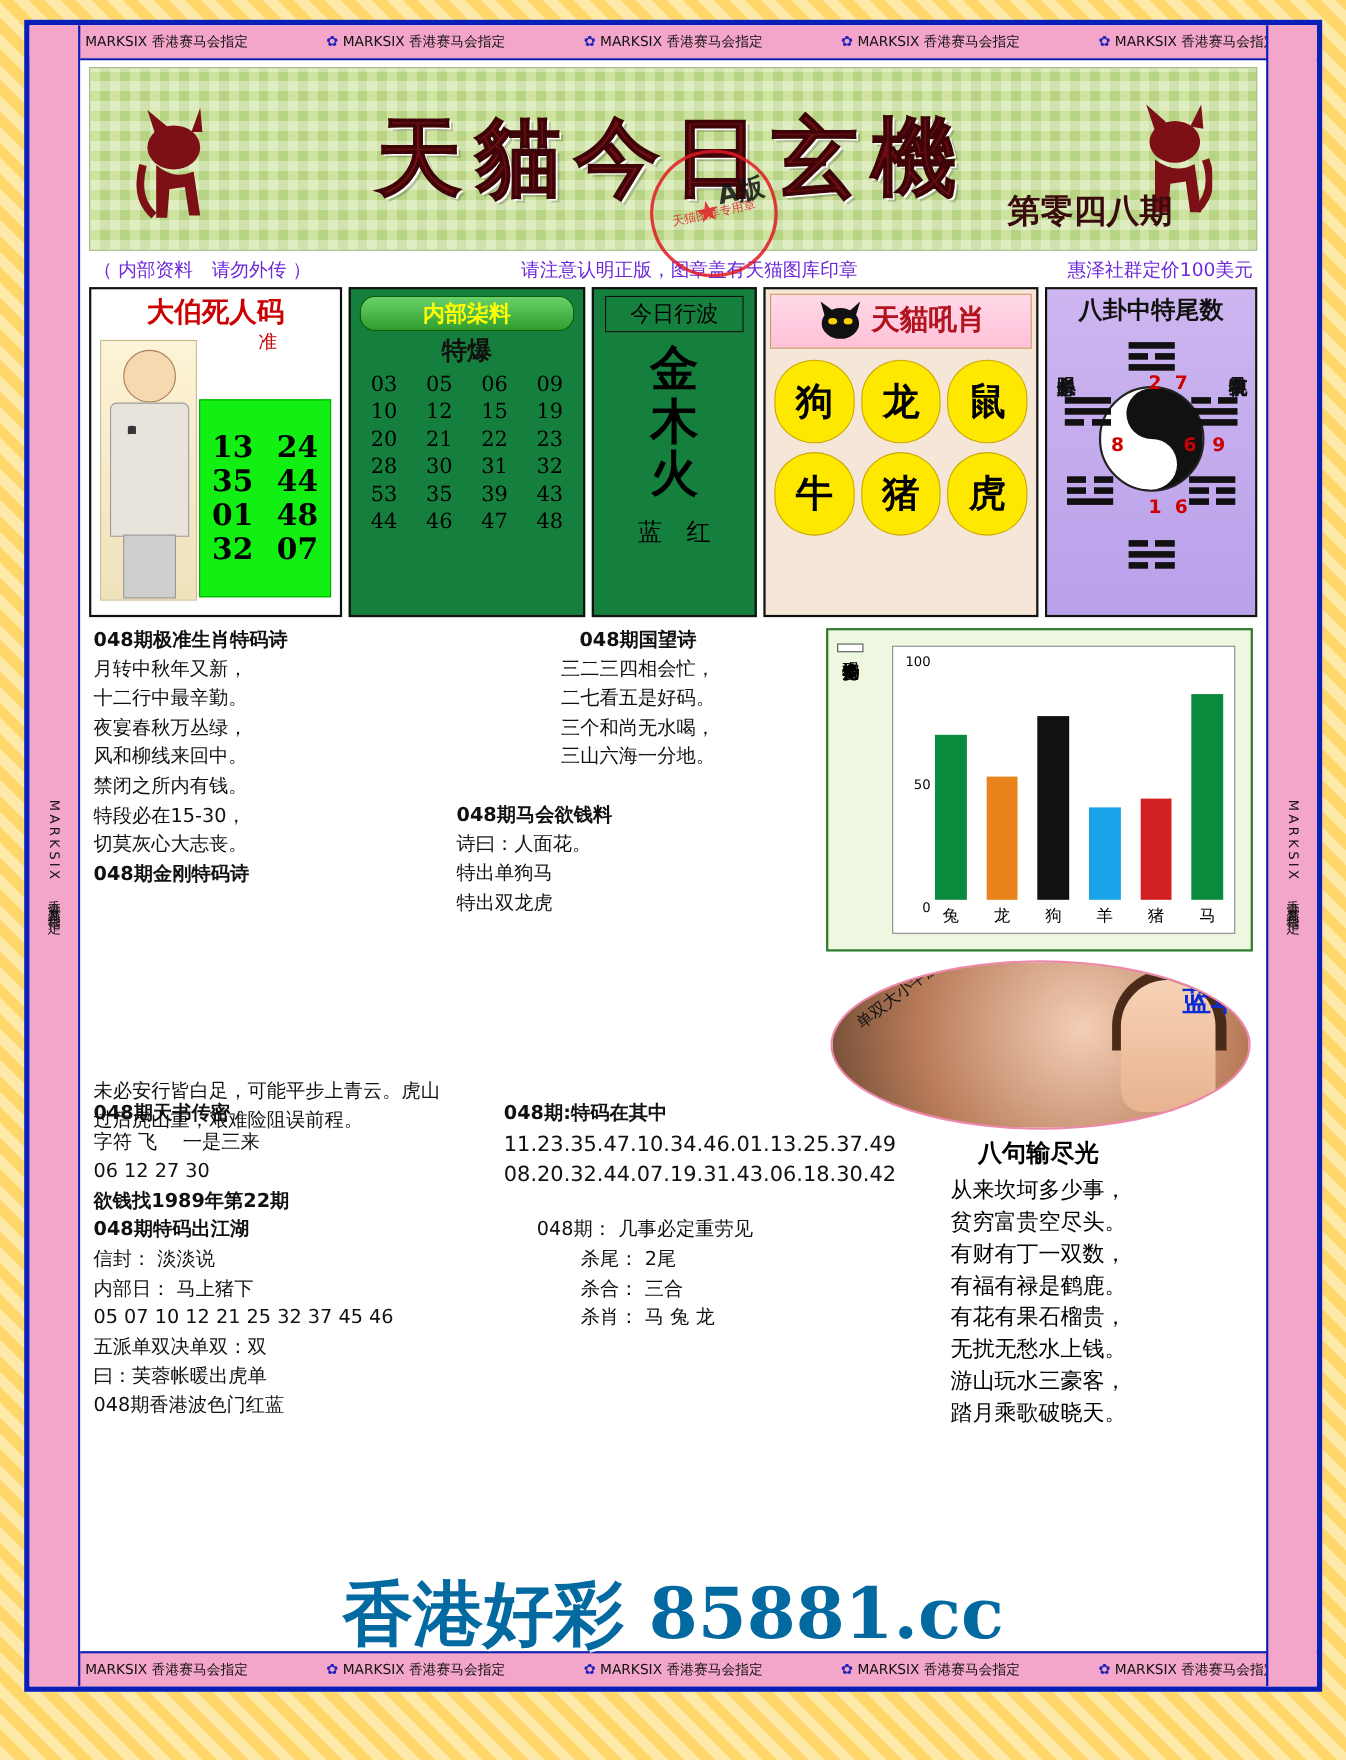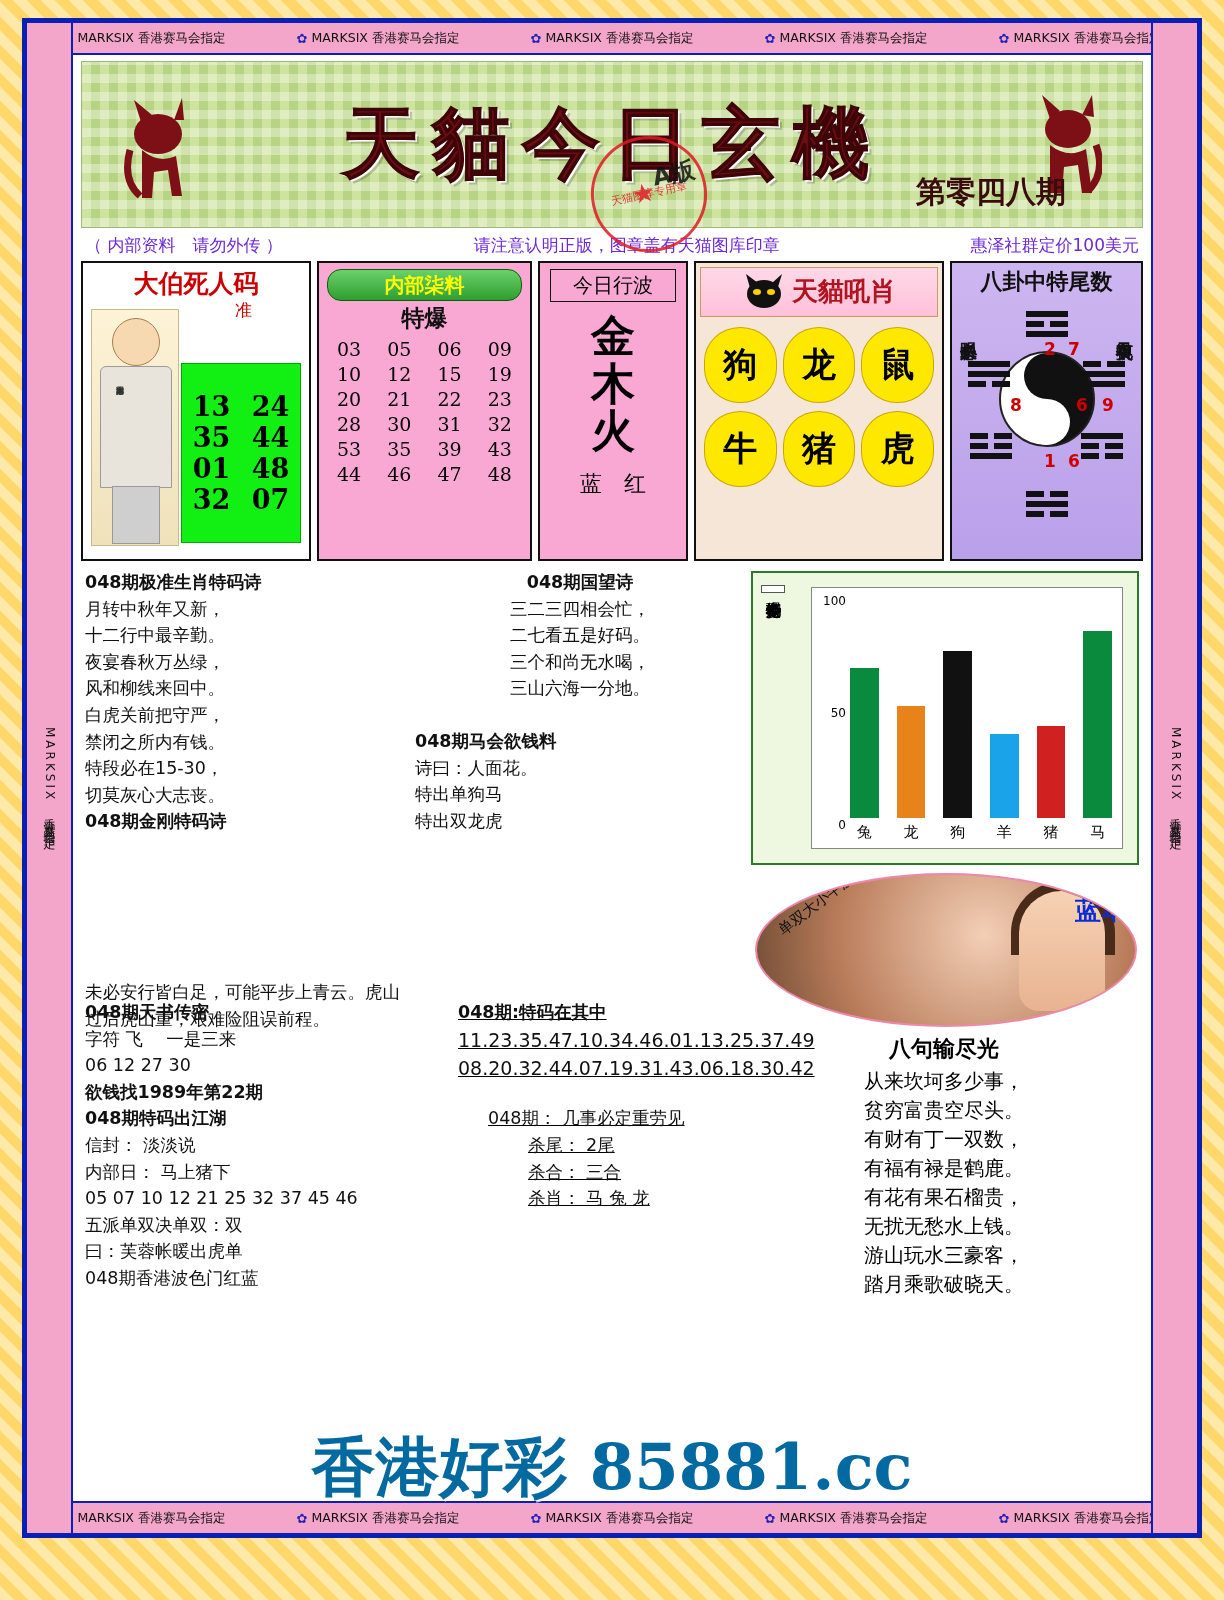--- a/index.html
+++ b/index.html
@@ -75,21 +75,21 @@
     transform:rotate(-12deg);opacity:.85;
   }
   .stamp .star{position:absolute;font-size:26px;left:38px;top:38px;}
   .stamp .abig{position:absolute;font-size:24px;color:#111;left:62px;top:26px;font-weight:bold;}
   .noteline{
     display:flex;justify-content:space-between;align-items:center;
     margin:6px 12px 4px 12px;font-size:17px;color:#6d28d9;
   }
   
   .boxrow{display:flex;gap:6px;margin:2px 8px 0 8px;height:300px;}
-  .box{border:2px solid #111;box-sizing:border-box;position:relative;background:#f9a8d4;}
+  .box{border:2px solid #111;box-sizing:border-box;position:relative;background:#15803d;}
   .b1{width:230px;background:#fff;}
   .b1 .ttl{font-size:25px;color:#c00;text-align:center;font-weight:bold;margin-top:4px;
     font-family:"DejaVu Serif","Liberation Serif",serif;}
   .b1 .zhun{position:absolute;left:152px;top:36px;color:#c00;font-size:17px;}
   .oldman{
     position:absolute;left:8px;top:46px;width:86px;height:235px;
     background:linear-gradient(#fdf3d6,#efe2bb);
     border:1px solid #cbb98a;
   }
   .om-head{position:absolute;left:20px;top:8px;width:46px;height:46px;border-radius:50%;background:#f6d9b0;border:1px solid #a87f54;}
@@ -397,21 +397,20 @@
 
     <div class="content">
 
       <div class="colA">
         <div class="t hdr">048期极准生肖特码诗</div>
         <div class="t" id="poemLeft">
             <div>月转中秋年又新，</div>
             <div>十二行中最辛勤。</div>
             <div>夜宴春秋万丛绿，</div>
             <div>风和柳线来回中。</div>
-            <div>白虎关前把守严，</div>
             <div>禁闭之所内有钱。</div>
             <div>特段必在15-30，</div>
             <div>切莫灰心大志丧。</div>
           </div>
         <div class="t hdr">048期金刚特码诗</div>
       </div>
 
       <div class="colB">
         <div class="t hdr" style="text-align:center">048期国望诗</div>
         <div class="t" style="text-align:center" id="poemMid">
@@ -492,21 +491,21 @@
         <div class="t">06 12 27 30</div>
         <div class="t hdr">欲钱找1989年第22期</div>
         <div class="t hdr">048期特码出江湖</div>
         <div class="t">信封： 淡淡说</div>
         <div class="t">内部日： 马上猪下</div>
         <div class="t">05 07 10 12 21 25 32 37 45 46</div>
         <div class="t">五派单双决单双：双</div>
         <div class="t">曰：芙蓉帐暖出虎单</div>
         <div class="t">048期香港波色门红蓝</div>
       </div>
-      <div style="width:420px;text-decoration:underline;">
+      <div style="width:420px;">
         <div class="t hdr">048期:特码在其中</div>
         <div class="t" style="font-size:19px">11.23.35.47.10.34.46.01.13.25.37.49</div>
         <div class="t" style="font-size:19px">08.20.32.44.07.19.31.43.06.18.30.42</div>
         <div class="t" style="margin-top:22px;padding-left:30px;">048期： 几事必定重劳见</div>
         <div class="t" style="padding-left:70px;" id="kills">
             <div>杀尾： 2尾</div>
             <div>杀合： 三合</div>
             <div>杀肖： 马 兔 龙</div>
           </div>
       </div>

